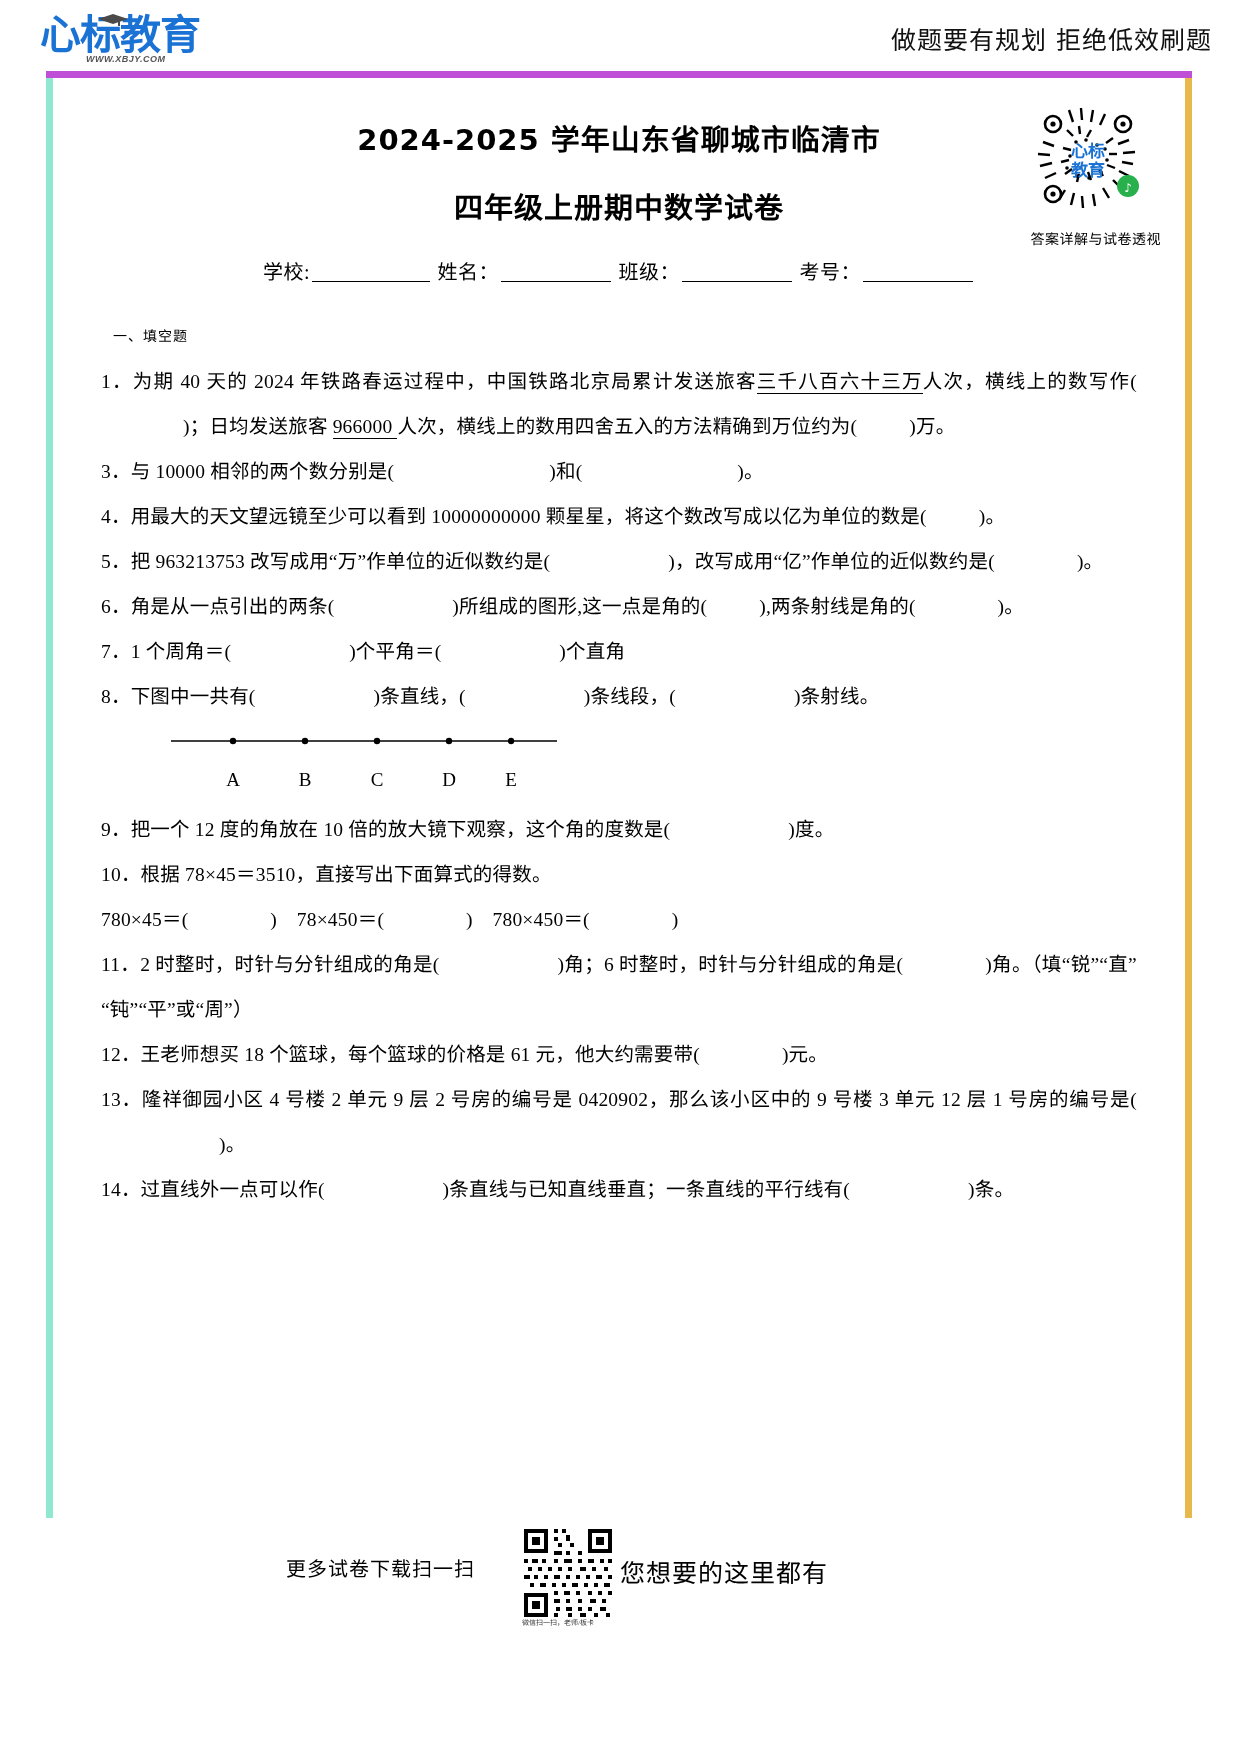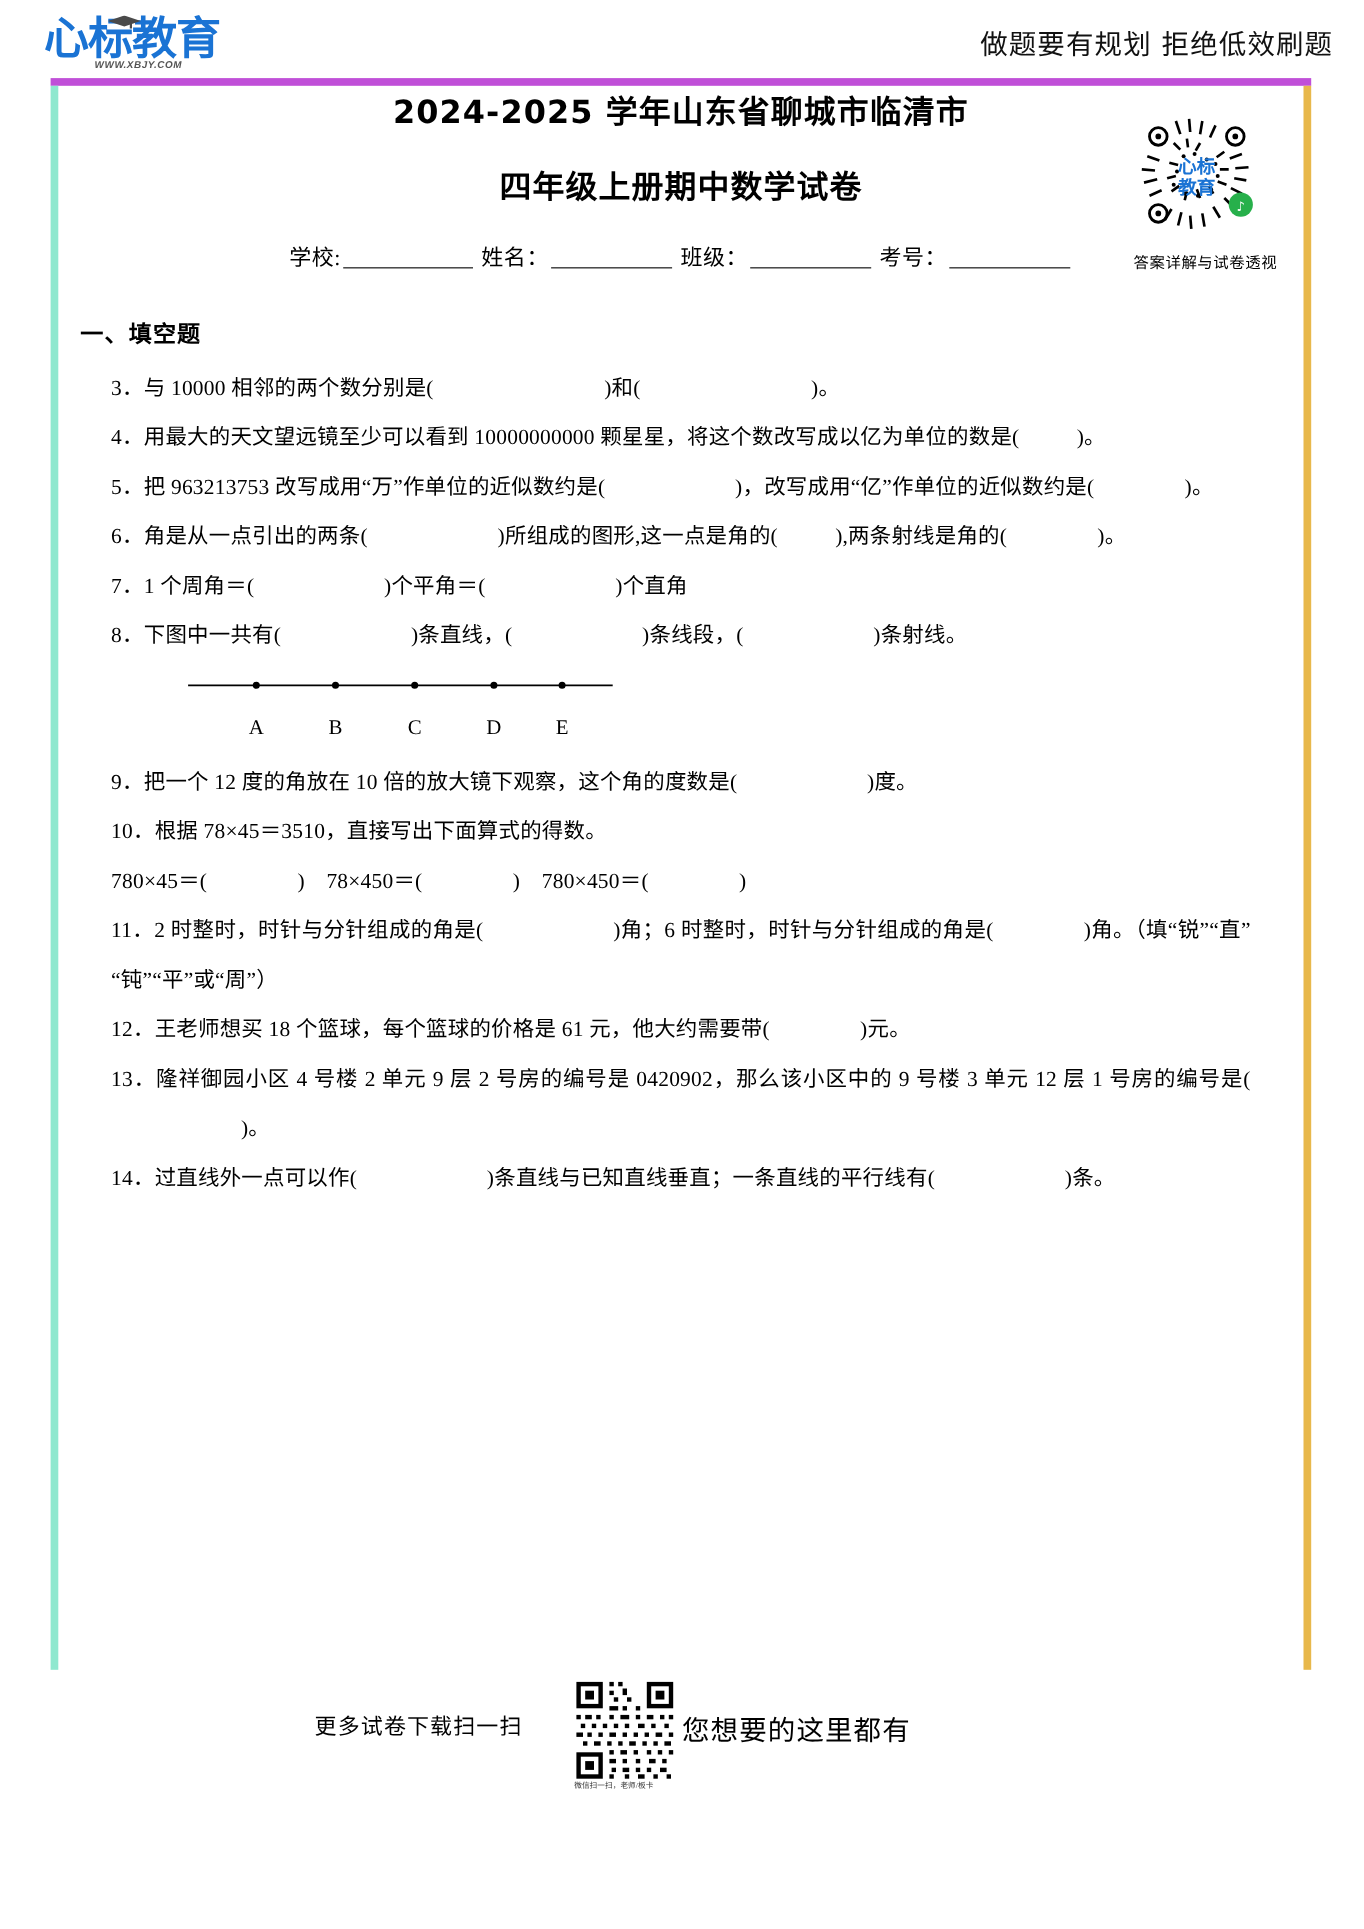--- a/index.html
+++ b/index.html
@@ -105,21 +105,21 @@
   }
 
   .title-line1, .title-line2 {
     text-align: center;
     font-family: "DejaVu Sans", sans-serif;
     font-weight: bold;
     font-size: 29px;
     letter-spacing: 1px;
     color: #000;
   }
-  .title-line1 { }
+  .title-line1 { margin-top: 38px; }
   .title-line2 { margin-top: 26px; }
 
   .id-row {
     margin-top: 30px;
     text-align: center;
     font-size: 20px;
     letter-spacing: 0.5px;
     white-space: nowrap;
   }
   .id-row .fld { display: inline-block; }
@@ -147,24 +147,24 @@
     right: 24px;
     top: 150px;
     font-size: 14px;
     letter-spacing: 0.5px;
     color: #000;
     white-space: nowrap;
   }
 
   
   .section-head {
-    margin: 40px 0 0 20px;
+    margin: 40px 0 0 60px;
     font-family: "DejaVu Sans", sans-serif;
-    font-weight: bold;
-    font-size: 21px;
+    font-weight: normal;
+    font-size: 14px;
     letter-spacing: 1px;
   }
   .qlist {
     margin: 14px 0 0 0;
     padding: 0;
     list-style: none;
   }
   .q {
     margin: 0 48px 0 48px;
     font-size: 19.5px;
@@ -334,20 +334,21 @@
   <div class="id-row">
     <span class="fld">学校:</span><span class="blank"></span>
     <span class="fld">姓名：</span><span class="blank sm"></span>
     <span class="fld">班级：</span><span class="blank sm"></span>
     <span class="fld">考号：</span><span class="blank sm"></span>
   </div>
 
   <div class="section-head">一、填空题</div>
 
   <div class="qlist" id="qlist">
+      <div class="q"><span>1．为期 40 天的 2024 年铁路春运过程中，中国铁路北京局累计发送旅客</span><span class="u">三千八百六十三万</span><span>人次，横线上的数写作(</span><span class="sp-md"></span><span>)；日均发送旅客 </span><span class="u">966000 </span><span>人次，横线上的数用四舍五入的方法精确到万位约为(</span><span class="sp-sm"></span><span>)万。</span></div>
       <div class="q"><span>3．与 10000 相邻的两个数分别是(</span><span class="sp-xl"></span><span>)和(</span><span class="sp-xl"></span><span>)。</span></div>
       <div class="q"><span>4．用最大的天文望远镜至少可以看到 10000000000 颗星星，将这个数改写成以亿为单位的数是(</span><span class="sp-sm"></span><span>)。</span></div>
       <div class="q"><span>5．把 963213753 改写成用“万”作单位的近似数约是(</span><span class="sp-lg"></span><span>)，改写成用“亿”作单位的近似数约是(</span><span class="sp-md"></span><span>)。</span></div>
       <div class="q"><span>6．角是从一点引出的两条(</span><span class="sp-lg"></span><span>)所组成的图形,这一点是角的(</span><span class="sp-sm"></span><span>),两条射线是角的(</span><span class="sp-md"></span><span>)。</span></div>
       <div class="q"><span>7．1 个周角＝(</span><span class="sp-lg"></span><span>)个平角＝(</span><span class="sp-lg"></span><span>)个直角</span></div>
       <div class="q"><span>8．下图中一共有(</span><span class="sp-lg"></span><span>)条直线，(</span><span class="sp-lg"></span><span>)条线段，(</span><span class="sp-lg"></span><span>)条射线。</span></div>
       <div class="figure">
         <svg width="420" height="30">
           <line x1="10" y1="12" x2="396" y2="12" stroke="#000" stroke-width="1.6"></line>
           <circle cx="72" cy="12" r="3.2" fill="#000"></circle>

